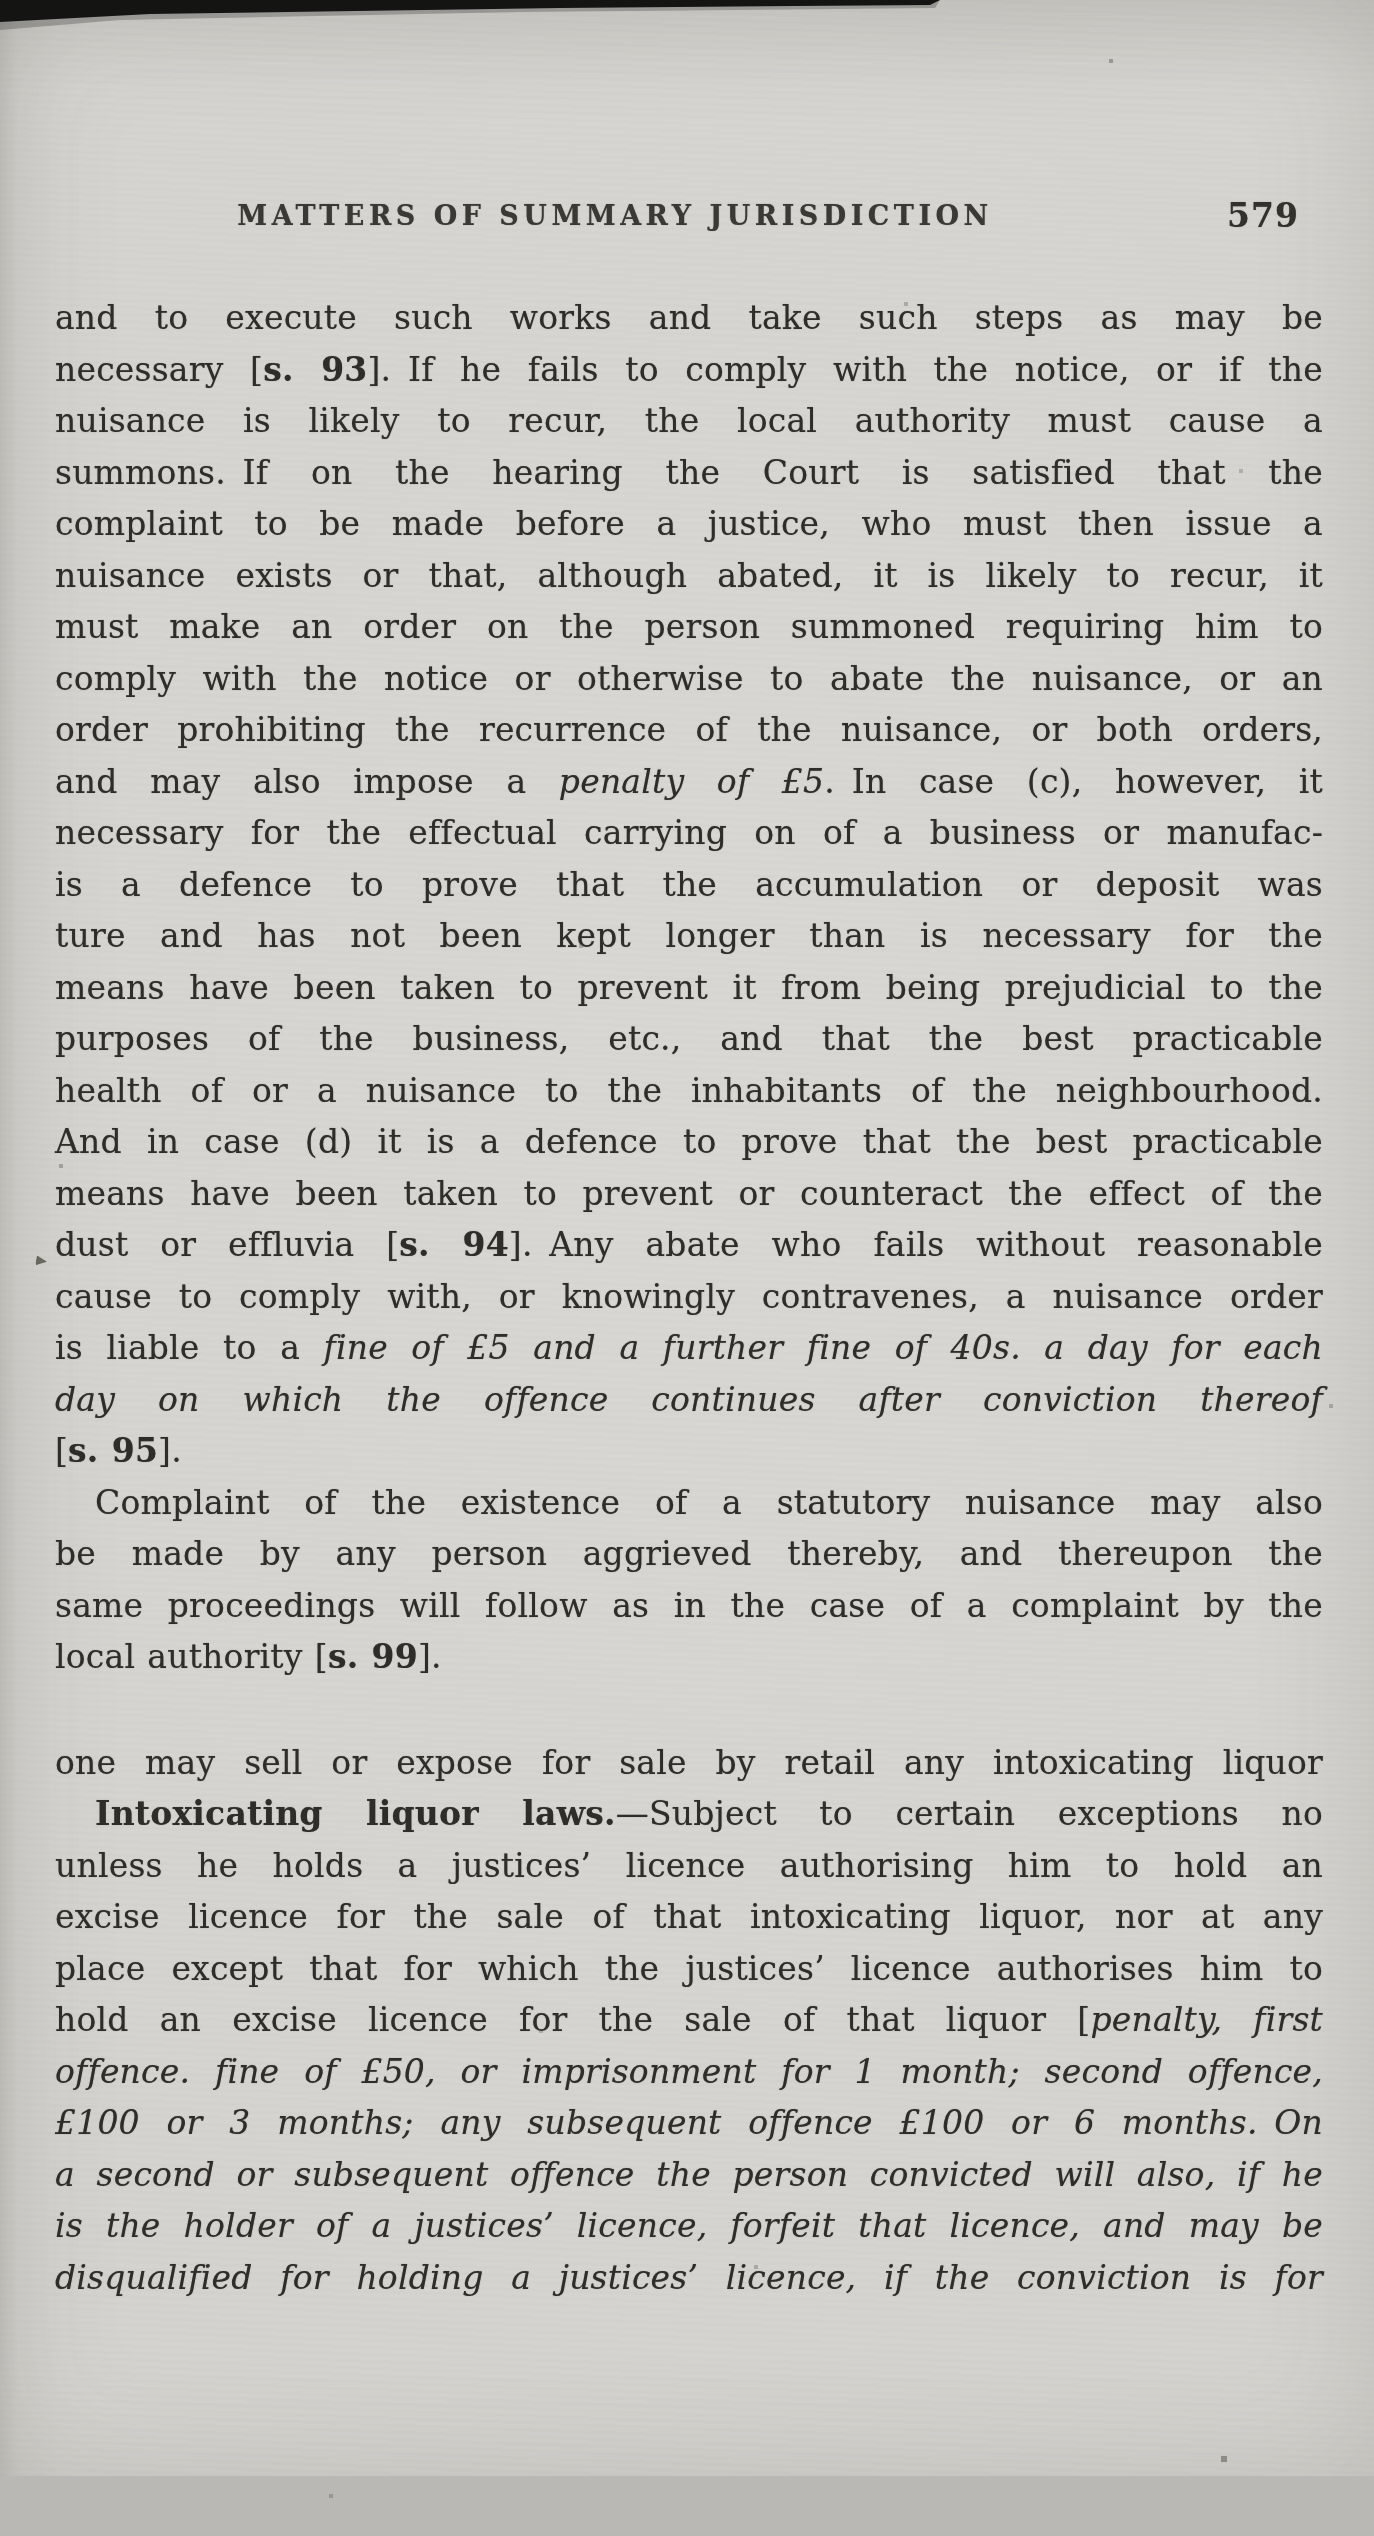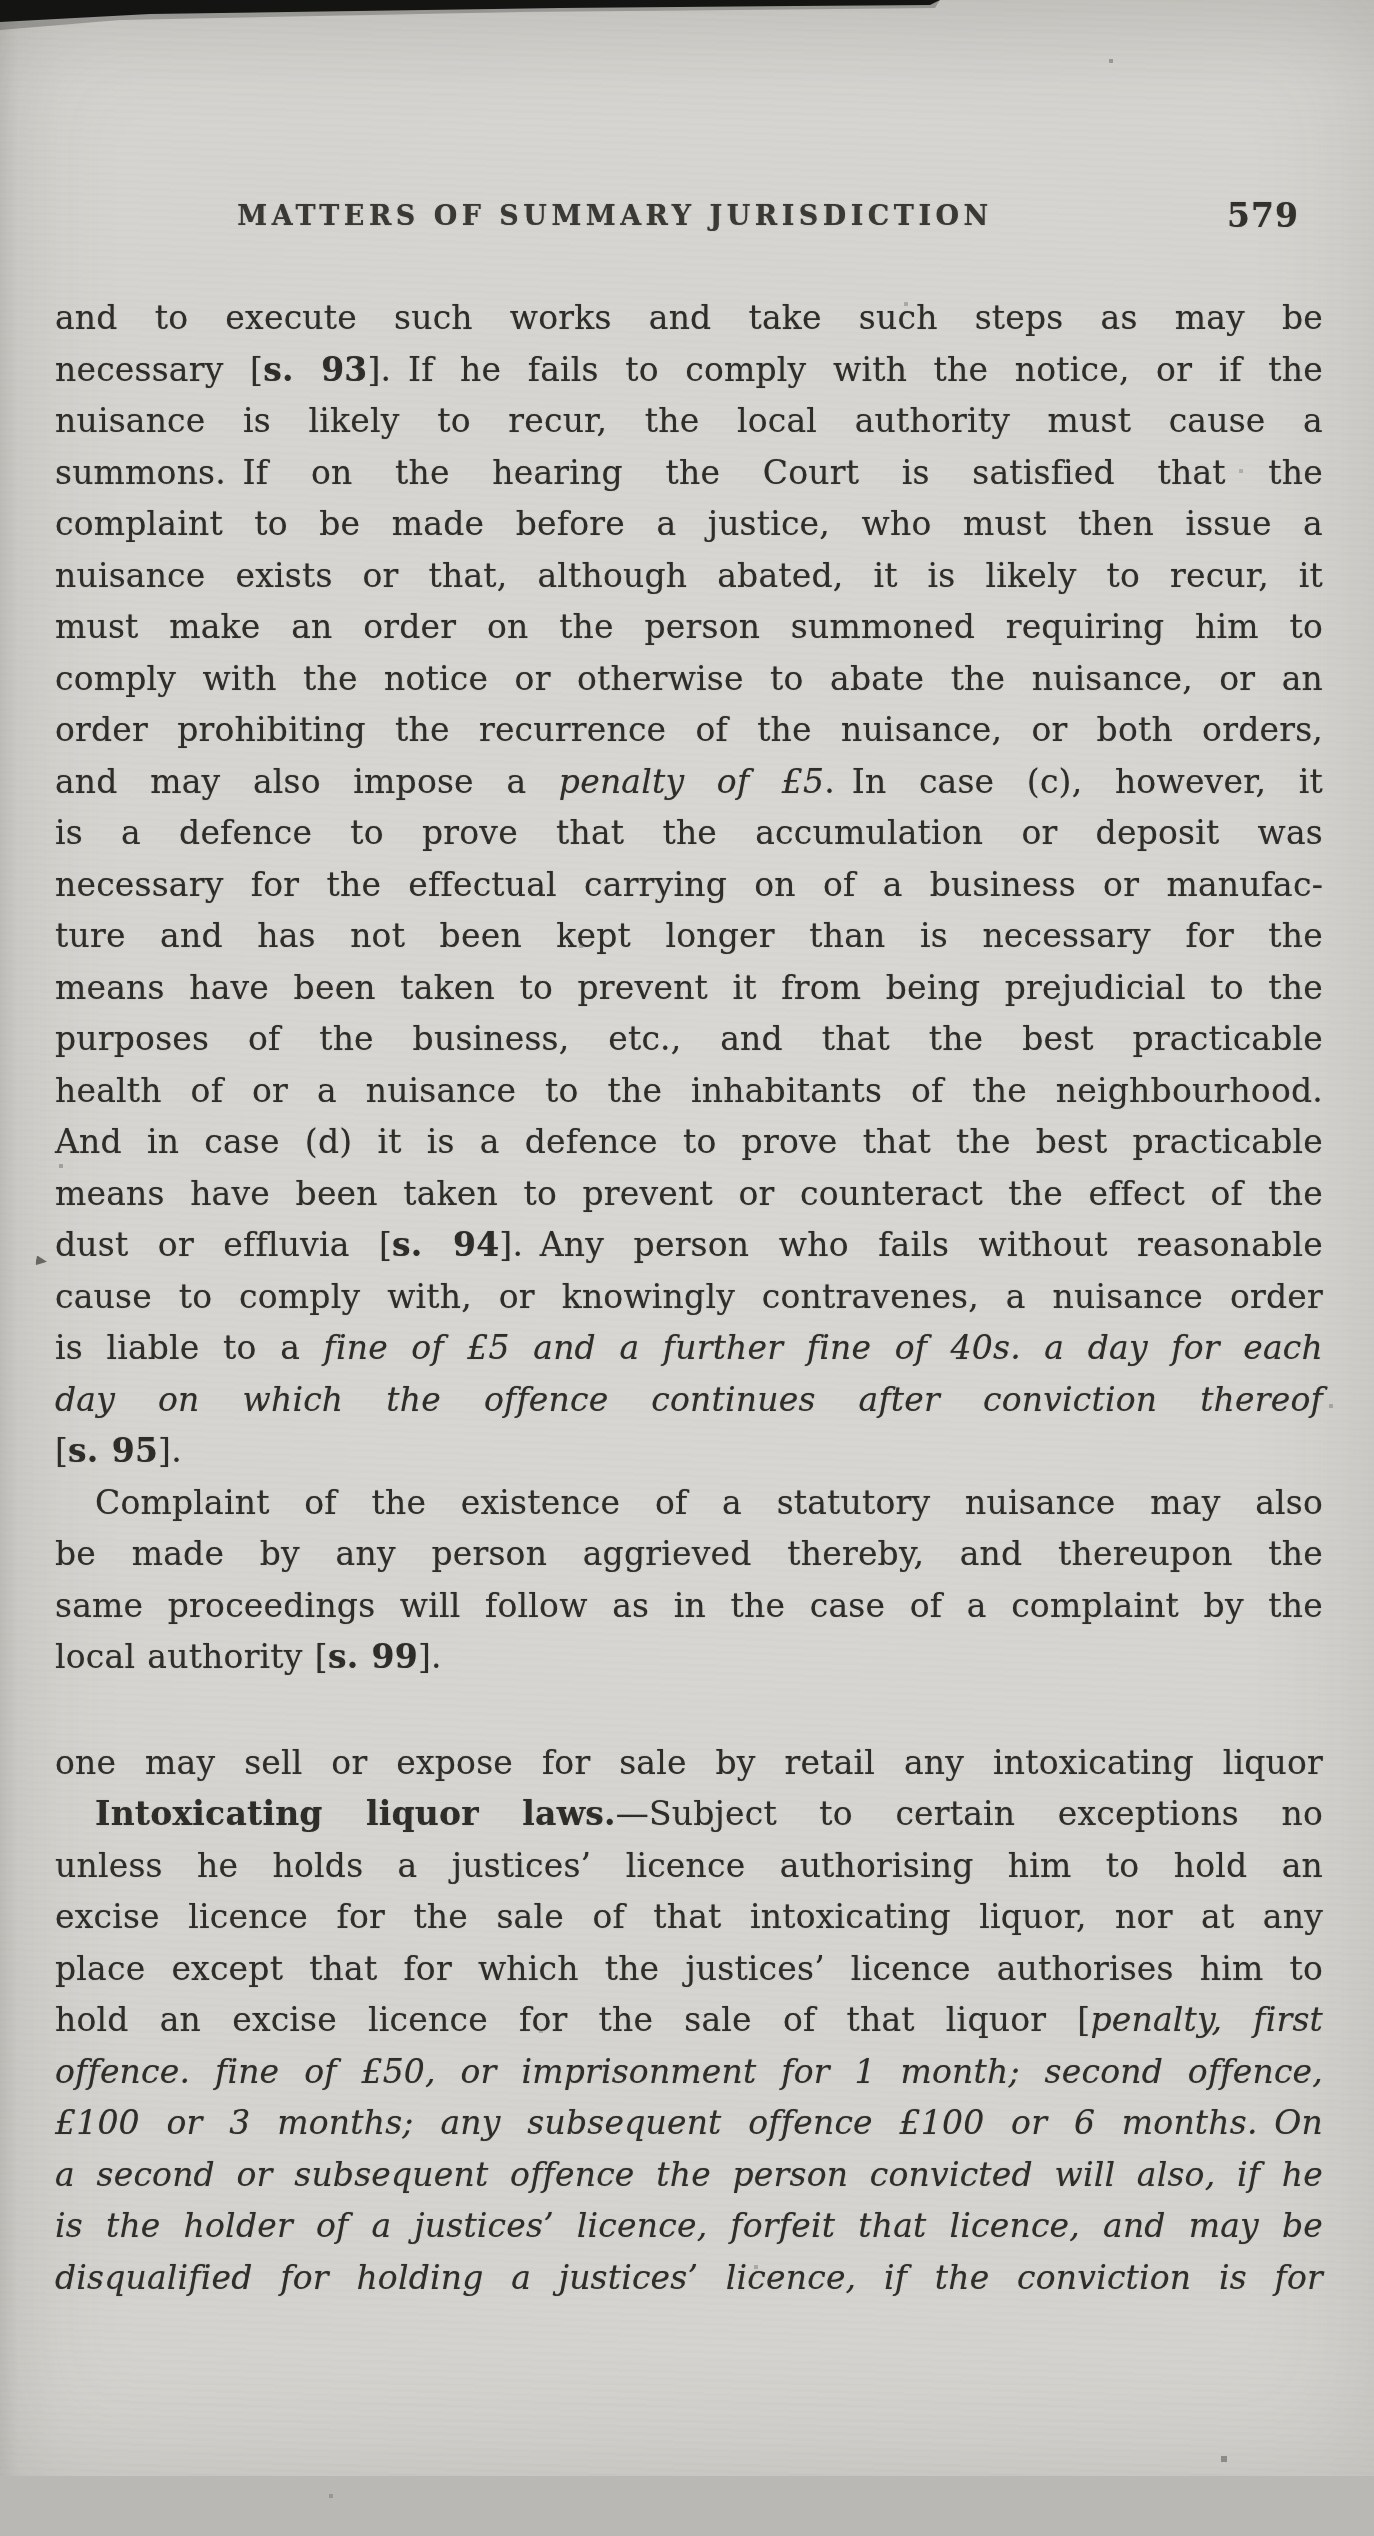--- a/index.html
+++ b/index.html
@@ -115,29 +115,29 @@
         <div class="line"><span>and to execute such works and take such steps as may be</span></div>
         <div class="line"><span>necessary [</span><span class="b">s. 93</span><span>]. If he fails to comply with the notice, or if the</span></div>
         <div class="line"><span>nuisance is likely to recur, the local authority must cause a</span></div>
         <div class="line"><span>summons. If on the hearing the Court is satisfied that the</span></div>
         <div class="line"><span>complaint to be made before a justice, who must then issue a</span></div>
         <div class="line"><span>nuisance exists or that, although abated, it is likely to recur, it</span></div>
         <div class="line"><span>must make an order on the person summoned requiring him to</span></div>
         <div class="line"><span>comply with the notice or otherwise to abate the nuisance, or an</span></div>
         <div class="line"><span>order prohibiting the recurrence of the nuisance, or both orders,</span></div>
         <div class="line"><span>and may also impose a </span><span class="i">penalty of £5</span><span>. In case (c), however, it</span></div>
+        <div class="line"><span>necessary for the effectual carrying on of a business or manufac-</span></div>
         <div class="line"><span>is a defence to prove that the accumulation or deposit was</span></div>
-        <div class="line"><span>necessary for the effectual carrying on of a business or manufac-</span></div>
         <div class="line"><span>ture and has not been kept longer than is necessary for the</span></div>
         <div class="line"><span>means have been taken to prevent it from being prejudicial to the</span></div>
         <div class="line"><span>purposes of the business, etc., and that the best practicable</span></div>
         <div class="line"><span>health of or a nuisance to the inhabitants of the neighbourhood.</span></div>
         <div class="line"><span>And in case (d) it is a defence to prove that the best practicable</span></div>
         <div class="line"><span>means have been taken to prevent or counteract the effect of the</span></div>
-        <div class="line"><span>dust or effluvia [</span><span class="b">s. 94</span><span>]. Any person who fails without reasonable</span></div>
+        <div class="line"><span>dust or effluvia [</span><span class="b">s. 94</span><span>]. Any abate who fails without reasonable</span></div>
         <div class="line"><span>cause to comply with, or knowingly contravenes, a nuisance order</span></div>
         <div class="line"><span>is liable to a </span><span class="i">fine of £5 and a further fine of 40s. a day for each</span></div>
         <div class="line"><span class="i">day on which the offence continues after conviction thereof</span></div>
         <div class="line last"><span>[</span><span class="b">s. 95</span><span>].</span></div>
       </div>
       <div class="para">
         <div class="line indent"><span>Complaint of the existence of a statutory nuisance may also</span></div>
         <div class="line"><span>be made by any person aggrieved thereby, and thereupon the</span></div>
         <div class="line"><span>same proceedings will follow as in the case of a complaint by the</span></div>
         <div class="line last"><span>local authority [</span><span class="b">s. 99</span><span>].</span></div>

